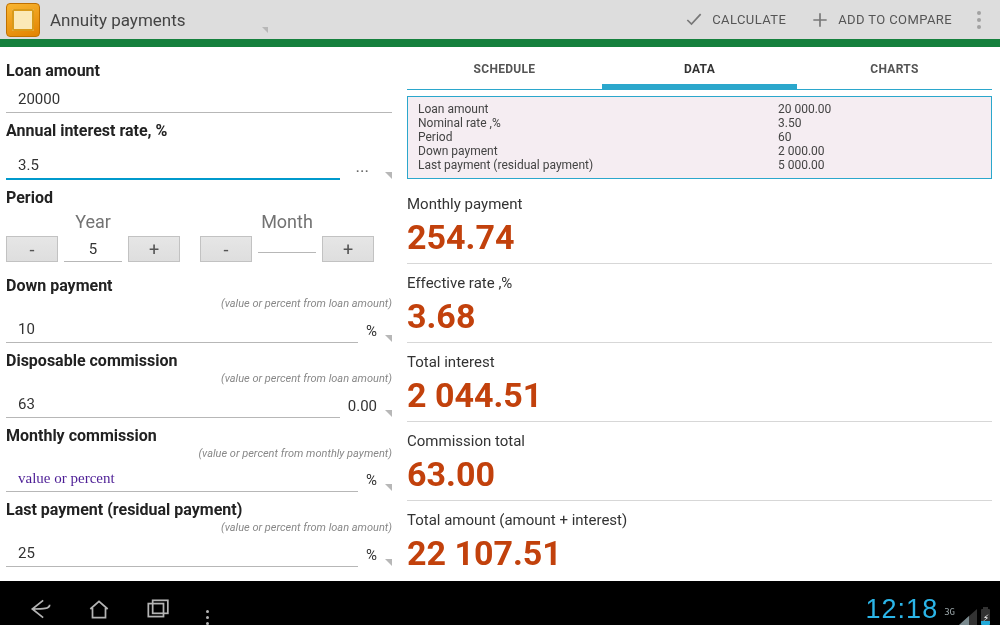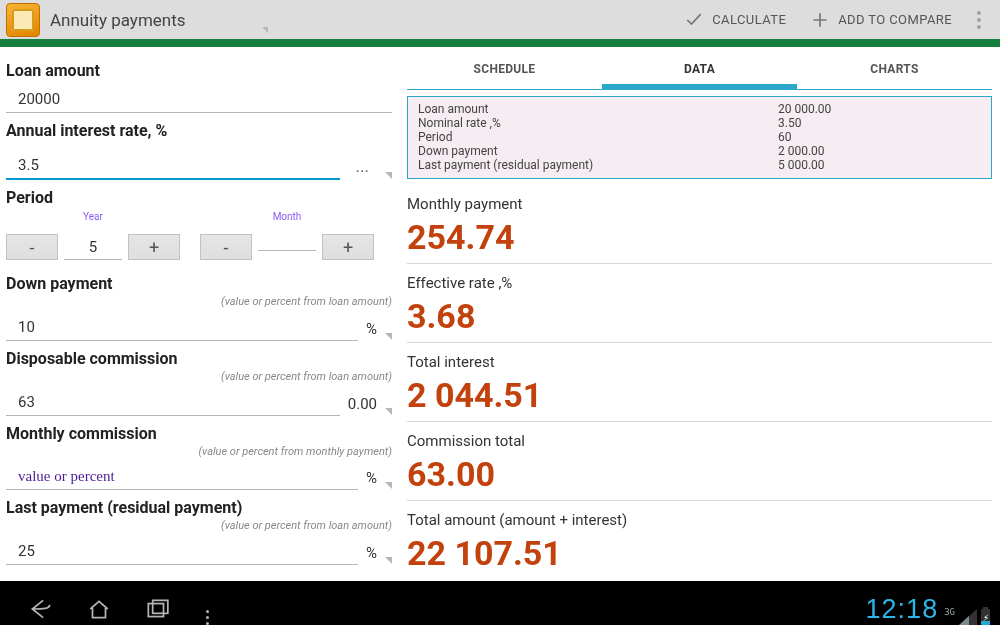--- a/index.html
+++ b/index.html
@@ -23,21 +23,21 @@
   .field-label { font-size:16px; font-weight:700; color:#222; margin-top:8px; }
   .subhint { font-size:11px; color:#888; font-style:italic; margin-top:2px;text-align:right;}
   .input-line { border-bottom:1px solid #b7b7b7; font-size:15px; padding:4px 2px; color:#333; margin-top:6px;}
   .blue-line { border-bottom:2px solid #0099cc; }
   .input-row { display:flex; align-items:flex-end; gap:16px; margin-top:6px;}
   .ellips { color:#666; font-size:17px; padding-bottom:4px;}
   .tri-down { width:0;height:0;border-left:7px solid transparent;border-top:7px solid #b7b7b7; margin-bottom:1px;}
   .placeholder { color:#4c1d95;font-family:Liberation Serif, serif; }
   .period-wrap { display:flex; gap:20px; margin-top:4px;}
   .period-col { display:flex; flex-direction:column; align-items:center; }
-  .period-head { font-size:10px; color:#8b5cf6; margin-bottom:12px;}
+  .period-head { font-size:18px; color:#737373; margin-bottom:4px;}
   .period-row { display:flex; gap:6px; align-items:center;}
   .stepper-btn { width:52px; height:26px; display:flex; align-items:center; justify-content:center; font-size:18px; color:#555; background:linear-gradient(#e6e6e6,#dedede); border:1px solid #c2c2c2; cursor:pointer;}
   .stepper-val { width:58px; text-align:center; border-bottom:1px solid #b7b7b7; font-size:15px; padding:3px 0; color:#333;}
   .pctrow { display:flex; align-items:flex-end; gap:8px; margin-top:6px;}
   .pctrow .input-line { flex:1; margin-top:0;}
   .pcttxt { font-size:15px; color:#333; padding-bottom:3px;}
   
   .right { flex:1; display:flex; flex-direction:column; padding: 2px 8px 0 12px; }
   .tabs { display:flex; border-bottom:1px solid #2ba7cc; }
   .tab { flex:1; text-align:center; font-size:12px; letter-spacing:0.3px; color:#555; padding:13px 0; font-weight:700; cursor:pointer;}

